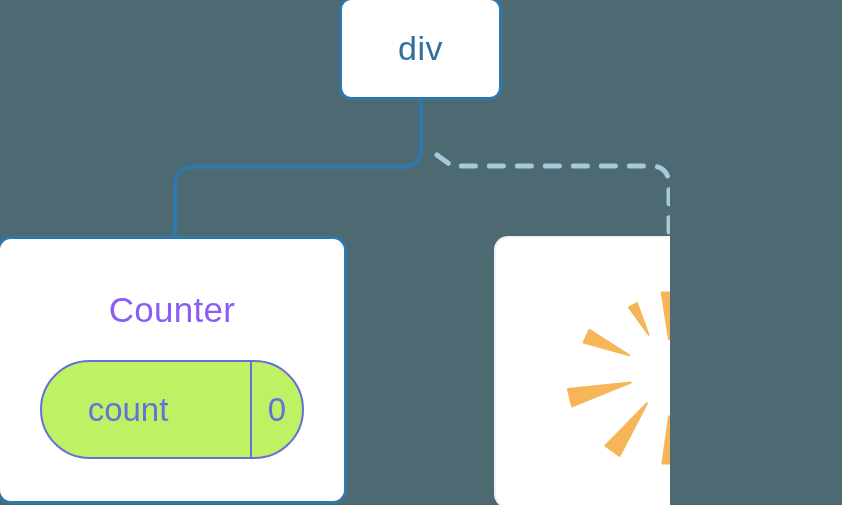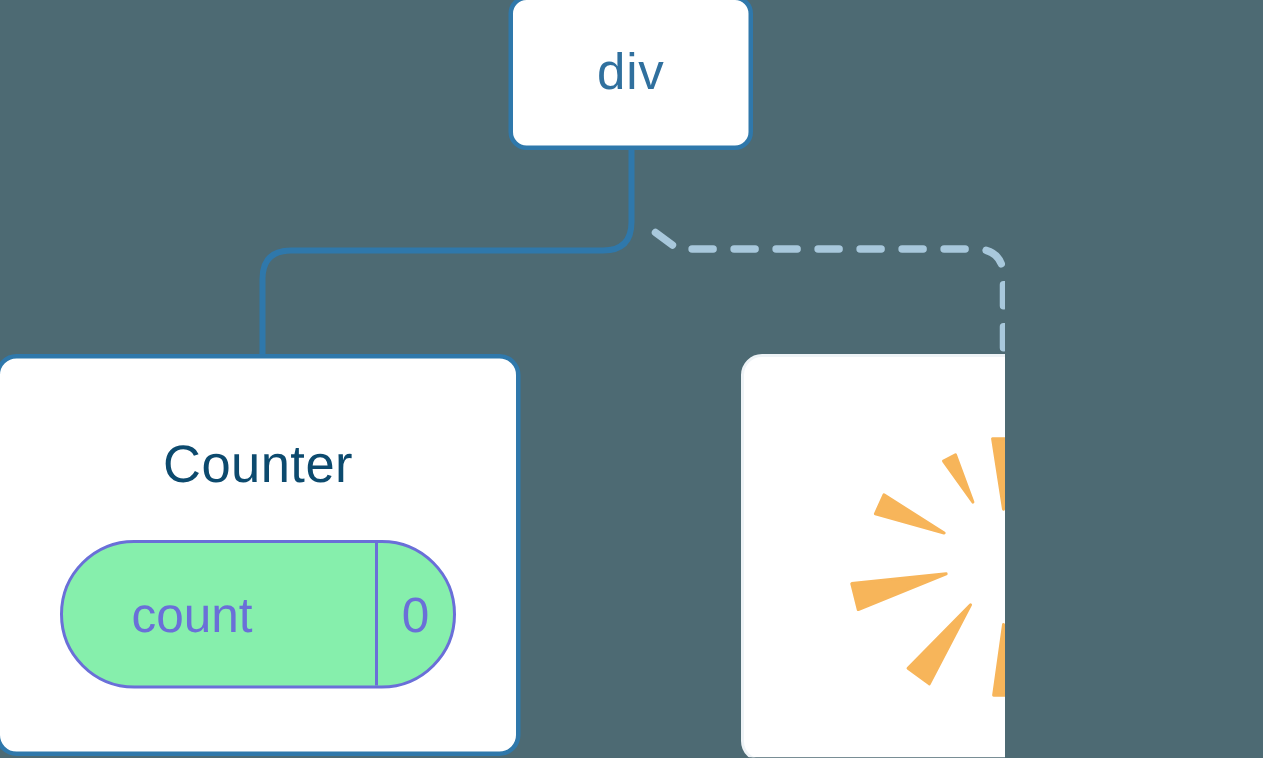--- a/index.html
+++ b/index.html
@@ -56,33 +56,33 @@
     height: 268px;
     border: 3px solid #2f78ab;
     border-radius: 14px;
     display: flex;
     flex-direction: column;
     align-items: center;
   }
   .node-counter-title {
     margin-top: 51px;
     font-size: 35px;
-    color: #0c4a6e;
+    color: #8b5cf6;
     letter-spacing: 0.3px;
   }
   .state-pill {
     margin-top: 30px;
     width: 264px;
     height: 99px;
     border: 2.5px solid #6a6fd8;
     border-radius: 52px;
     display: flex;
     align-items: stretch;
     box-sizing: border-box;
-    background: #86efac;
+    background: #bef264;
     gap: 36px;
   }
   .state-pill-key,
   .state-pill-val {
     display: flex;
     align-items: center;
     justify-content: center;
     color: #6a6fd8;
     font-size: 33px;
   }

